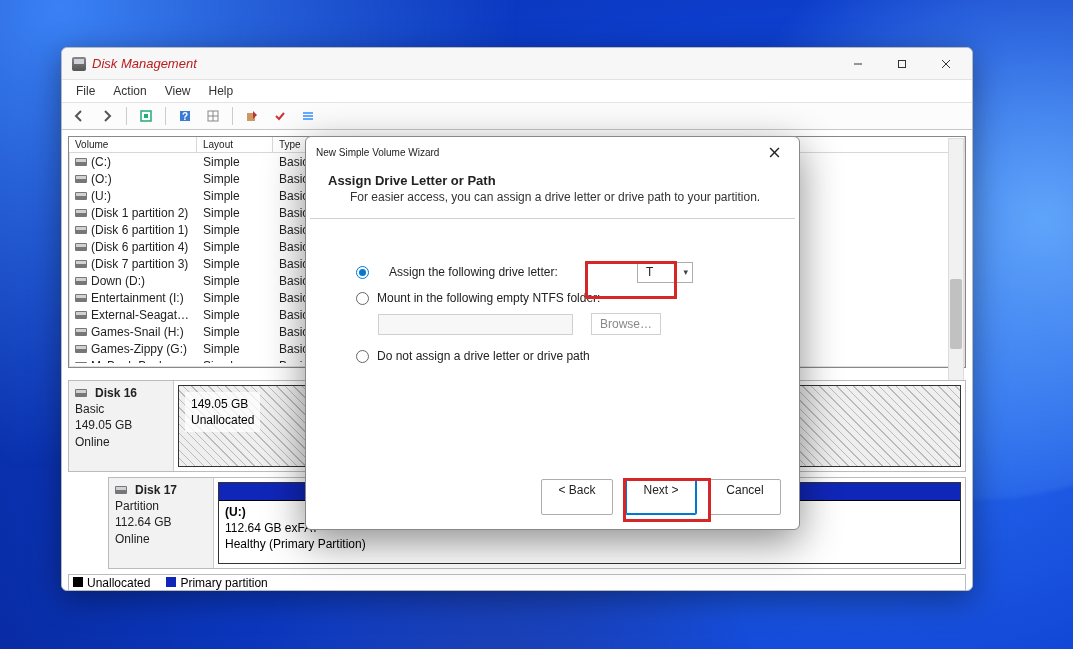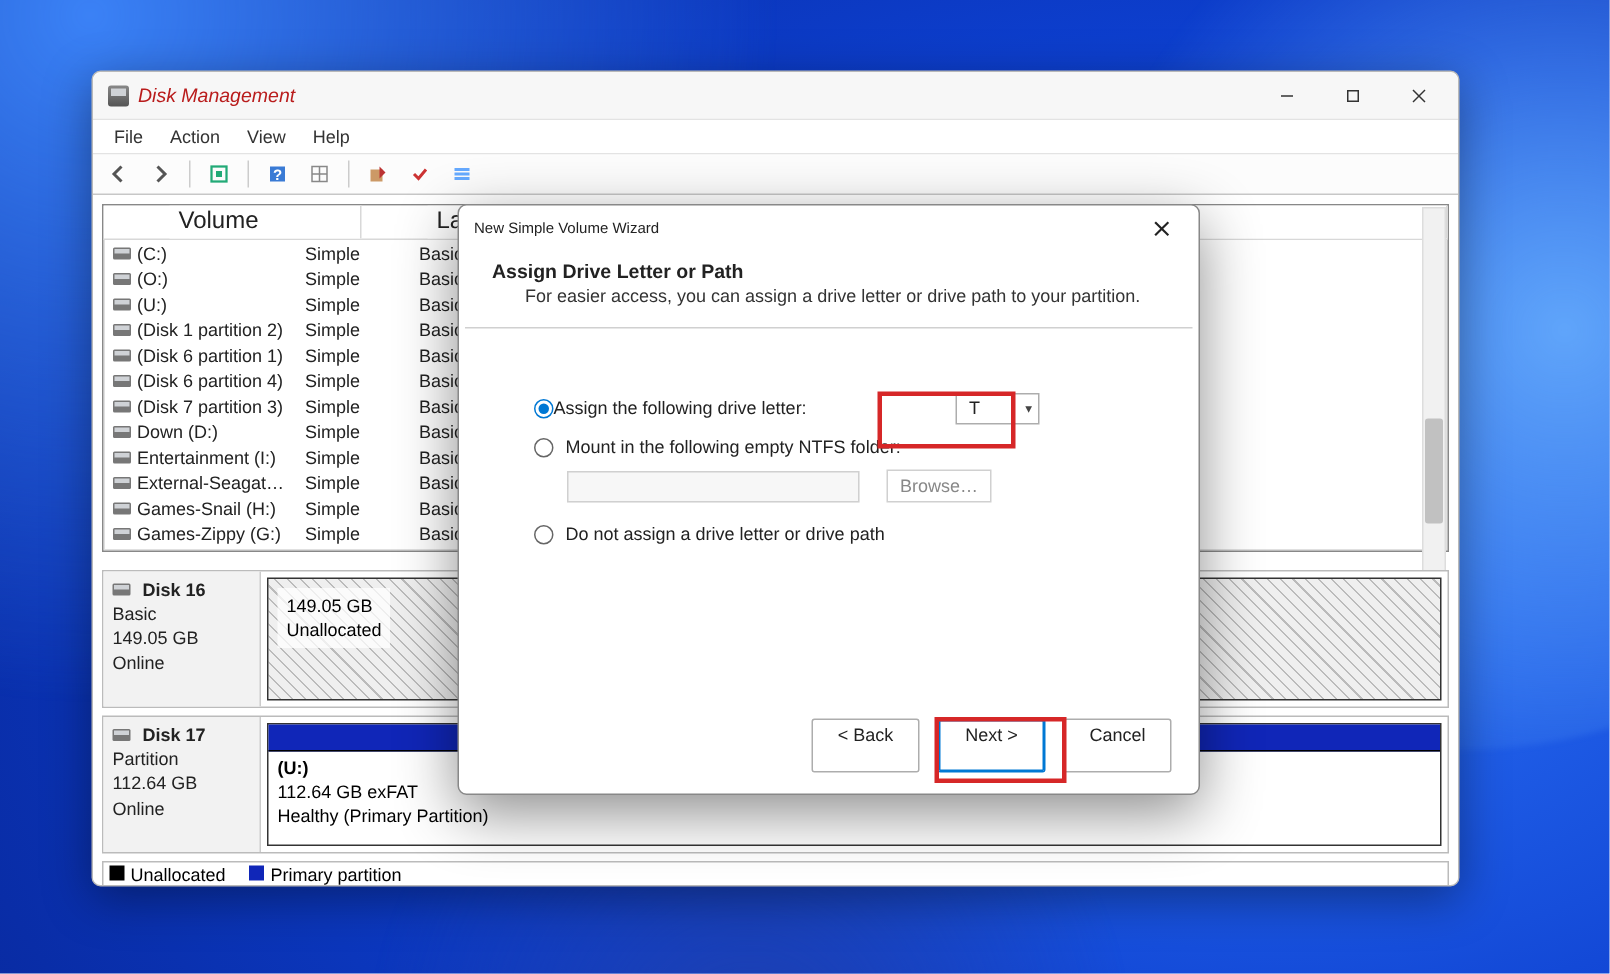--- a/index.html
+++ b/index.html
@@ -41,31 +41,31 @@
   .menubar { display:flex; gap: 2px; padding: 2px 6px; border-bottom: 1px solid #e3e3e3;}
   .menubar span { padding: 2px 8px; color:#333; cursor:pointer; }
 
   .toolbar { display:flex; gap:6px; padding: 3px 6px; border-bottom: 1px solid #c7c7c7; align-items:center; background:#fcfcfc;}
   .tool-btn { width:22px; height:20px; display:flex;align-items:center;justify-content:center; border-radius:2px;}
   .tool-sep{width:1px;height:18px;background:#ccc;margin:0 2px;}
 
   .content { position: relative; height: calc(100% - 32px - 24px - 28px); background:#fff; }
   .list-panel { position:absolute; left:6px; top:6px; right:6px; height:232px; border:1px solid #888; box-shadow: inset 0 0 0 1px #e0e0e0; background:#fff; overflow:hidden;}
   .list-header { display:flex; background:#fff; border-bottom:1px solid #d8d8d8;}
-  .list-header div { padding:2px 6px; border-right:1px solid #d8d8d8; background:#fff; font-size:16px; color:#222;margin-left:44px;}
+  .list-header div { padding:2px 6px; border-right:1px solid #d8d8d8; background:#fff; font-size:10px; color:#222;}
   .col-vol{width:128px;} .col-layout{width:76px;} .col-type{flex:1;}
   .list-body{overflow-y:auto;height:calc(100% - 20px);}
   .list-row{display:flex;height:17px;align-items:center;}
   .list-row .cell{padding:0 6px;font-size:12px;color:#222;white-space:nowrap;overflow:hidden;text-overflow:ellipsis;}
   .disk-icon{display:inline-block;width:12px;height:8px;background:#777;border-radius:1px;margin-right:4px;position:relative;top:0px;}
   .disk-icon:after{content:"";position:absolute;left:1px;top:1px;width:10px;height:3px;background:#cfd2d6;}
 
   .disk-panel{position:absolute;left:6px;right:6px;height:92px;border:1px solid #bbb;background:#fff;display:flex;}
   .disk-panel.p1{top:250px;}
-  .disk-panel.p2{top:347px;}
+  .disk-panel.p2{top:347px;margin-left:40px;}
   .disk-info{width:105px;border-right:1px solid #ccc;padding:4px 6px;font-size:12px;line-height:1.35;color:#222;background:#f2f2f2;}
   .disk-info strong{display:flex;align-items:center;gap:4px;}
   .disk-graphic{flex:1;display:flex;padding:2px;gap:2px;}
   .hatch{flex:1;margin:2px;border:1px solid #333;background:repeating-linear-gradient(45deg,#efefef 0 5px,#bbb 5px 6px);position:relative;}
   .hatch-label{position:absolute;left:6px;top:6px;background:rgba(255,255,255,.75);padding:4px 6px;line-height:1.35;font-size:12px;}
   .partition{flex:1;margin:2px;border:1px solid #333;position:relative;}
   .partition .bar{height:18px;background:#1026b8;border-bottom:1px solid #000;}
   .partition .plabel{padding:3px 6px;font-size:12px;line-height:1.35;}
 
   .legend{position:absolute;left:6px;right:6px;top:444px;height:18px;display:flex;align-items:center;gap:16px;padding:0 4px;border:1px solid #bbb;background:#fff;font-size:12px;}
@@ -338,21 +338,21 @@
         </svg>
     </div>
   </div>
   <div class="dialog-head">
     <h3>Assign Drive Letter or Path</h3>
     <p>For easier access, you can assign a drive letter or drive path to your partition.</p>
   </div>
   <hr>
   <div class="dialog-body">
     <div class="radio-row" style="justify-content:space-between;">
-      <span style="display:flex;align-items:center;gap:0;">
+      <span style="display:flex;align-items:center;gap:20px;">
         <span class="radio checked"></span>
         <span>Assign the following drive letter:</span>
       </span>
       <span style="margin-right:70px;">
         <span class="combo">
           <span>T</span>
           <span class="caret">▾</span>
         </span>
       </span>
     </div>

